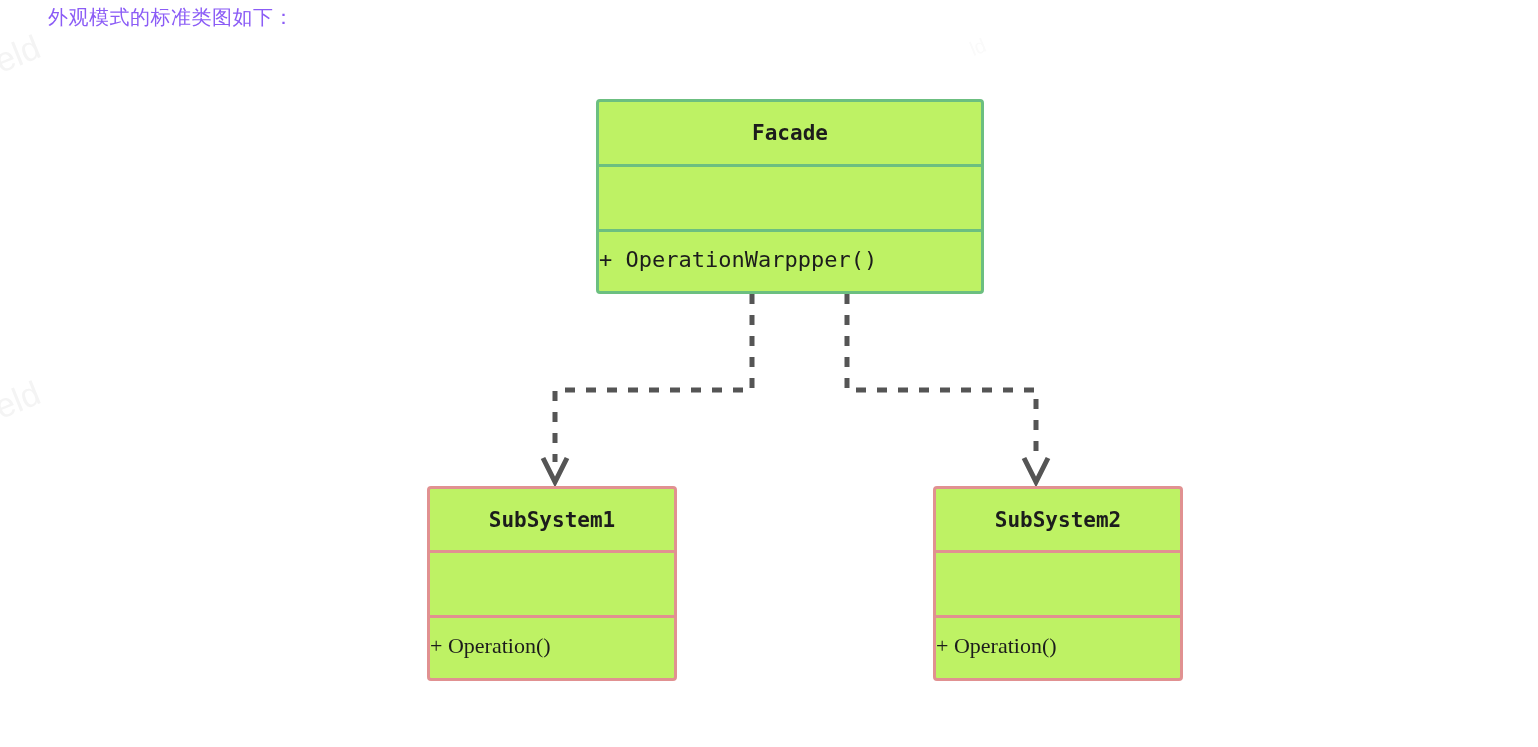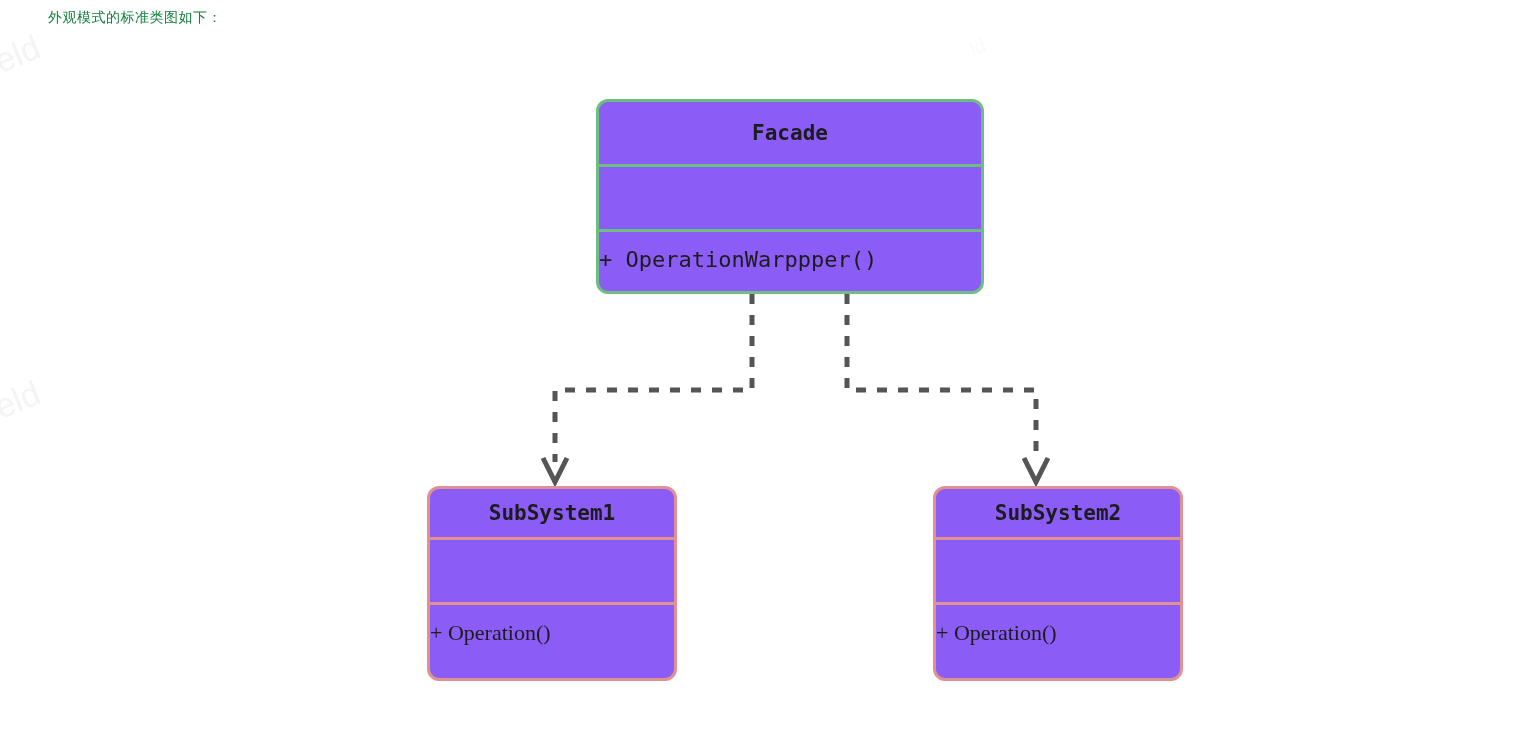--- a/index.html
+++ b/index.html
@@ -15,23 +15,23 @@
     font-family: "Liberation Sans", "DejaVu Sans", sans-serif;
     -webkit-font-smoothing: antialiased;
   }
 
   
   #heading {
     position: absolute;
     left: 48px;
     top: 2px;
     font-family: "Liberation Sans", "DejaVu Sans", sans-serif;
-    font-size: 14px;
+    font-size: 20px;
     line-height: 30px;
-    color: #15803d;
+    color: #8b5cf6;
     letter-spacing: 0.5px;
     white-space: nowrap;
   }
 
   
   #diagram {
     position: absolute;
     left: 0;
     top: 0;
     width: 1538px;
@@ -57,24 +57,24 @@
     top: 38px;
     font-size: 20px;
     color: #fafafa;
     transform: rotate(-22deg);
   }
 
   
   .uml-class {
     position: absolute;
     box-sizing: border-box;
-    background: #8b5cf6;
+    background: #bef264;
     border-style: solid;
     border-width: 3px;
-    border-radius: 12px;
+    border-radius: 4px;
     overflow: hidden;
   }
   .uml-class .row {
     box-sizing: border-box;
     display: flex;
     align-items: center;
     width: 100%;
   }
   .uml-class .row.title {
     justify-content: center;
@@ -110,21 +110,21 @@
   #box-facade .row.attrs   { height: 65px; border-top-color: #6cbf80; }
   #box-facade .row.methods { height: 58px; border-top-color: #6cbf80; }
 
   
   .box-sub {
     top: 486px;
     width: 250px;
     height: 195px;
     border-color: #e19191;
   }
-  .box-sub .row.title   { height: 48px; }
+  .box-sub .row.title   { height: 61px; }
   .box-sub .row.attrs   { height: 65px; border-top-color: #e19191; }
   .box-sub .row.methods { height: 58px; border-top-color: #e19191; font-family: Liberation Serif, serif; }
 
   #box-sub1 { left: 427px; }
   #box-sub2 { left: 906px; margin-left: 27px; }
 
   
   #connectors {
     position: absolute;
     left: 0;

